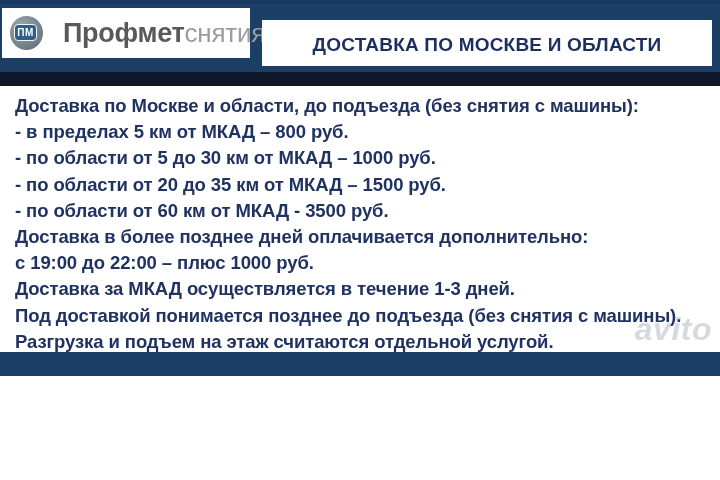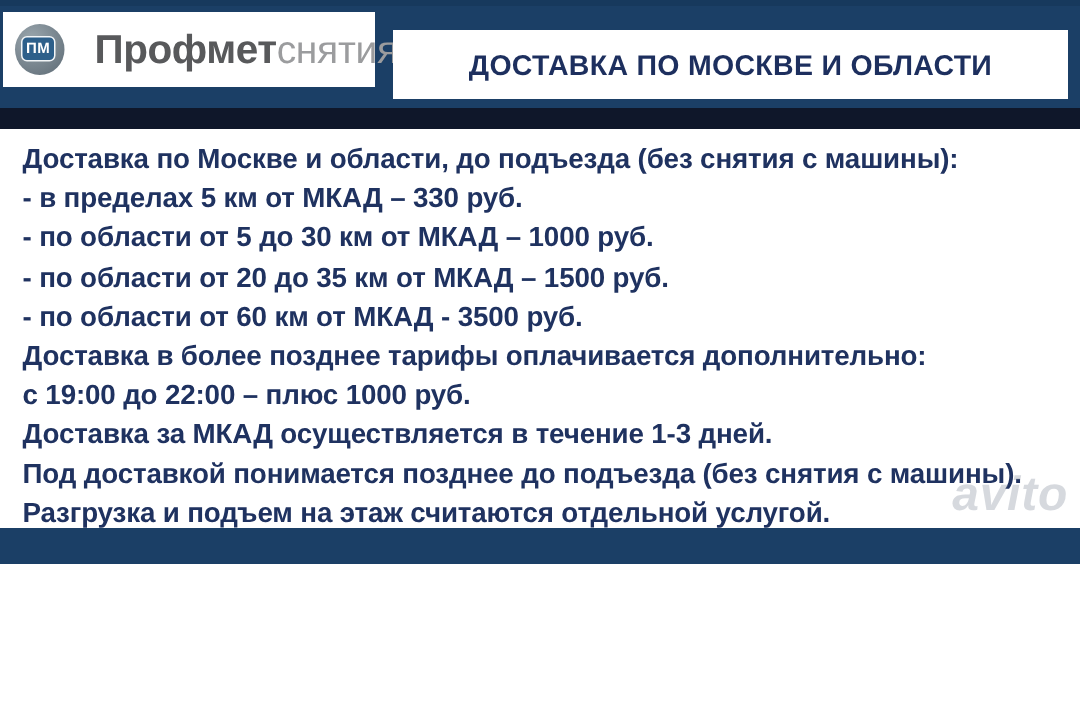--- a/index.html
+++ b/index.html
@@ -192,25 +192,25 @@
     <div class="title-plate">
       <span class="title-text">ДОСТАВКА ПО МОСКВЕ И ОБЛАСТИ</span>
     </div>
 
   </div>
 
   <div class="header-rule"></div>
 
   <div class="body-area">
     <div class="line">Доставка по Москве и области, до подъезда (без снятия с машины):</div>
-    <div class="line">- в пределах 5 км от МКАД – 330 руб.</div>
+    <div class="line">- в пределах 5 км от МКАД – 800 руб.</div>
     <div class="line">- по области от 5 до 30 км от МКАД – 1000 руб.</div>
     <div class="line">- по области от 20 до 35 км от МКАД – 1500 руб.</div>
     <div class="line">- по области от 60 км от МКАД - 3500 руб.</div>
-    <div class="line">Доставка в более позднее тарифы оплачивается дополнительно:</div>
+    <div class="line">Доставка в более позднее дней оплачивается дополнительно:</div>
     <div class="line">с 19:00 до 22:00 – плюс 1000 руб.</div>
     <div class="line">Доставка за МКАД осуществляется в течение 1-3 дней.</div>
     <div class="line wrap">Под доставкой понимается позднее до подъезда (без снятия с машины). Разгрузка и подъем на этаж считаются отдельной услугой.</div>
   </div>
 
   <div class="watermark">avito</div>
 
   <div class="footer-band"></div>
 
 </div>

